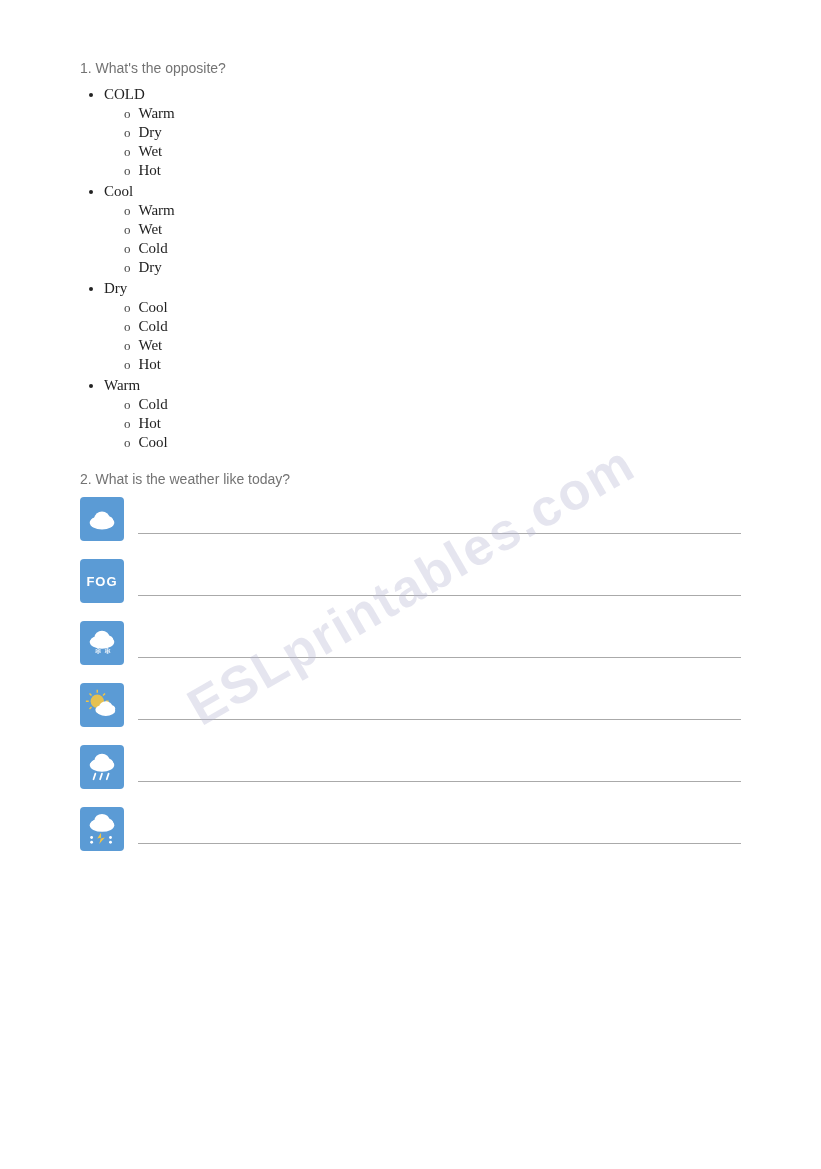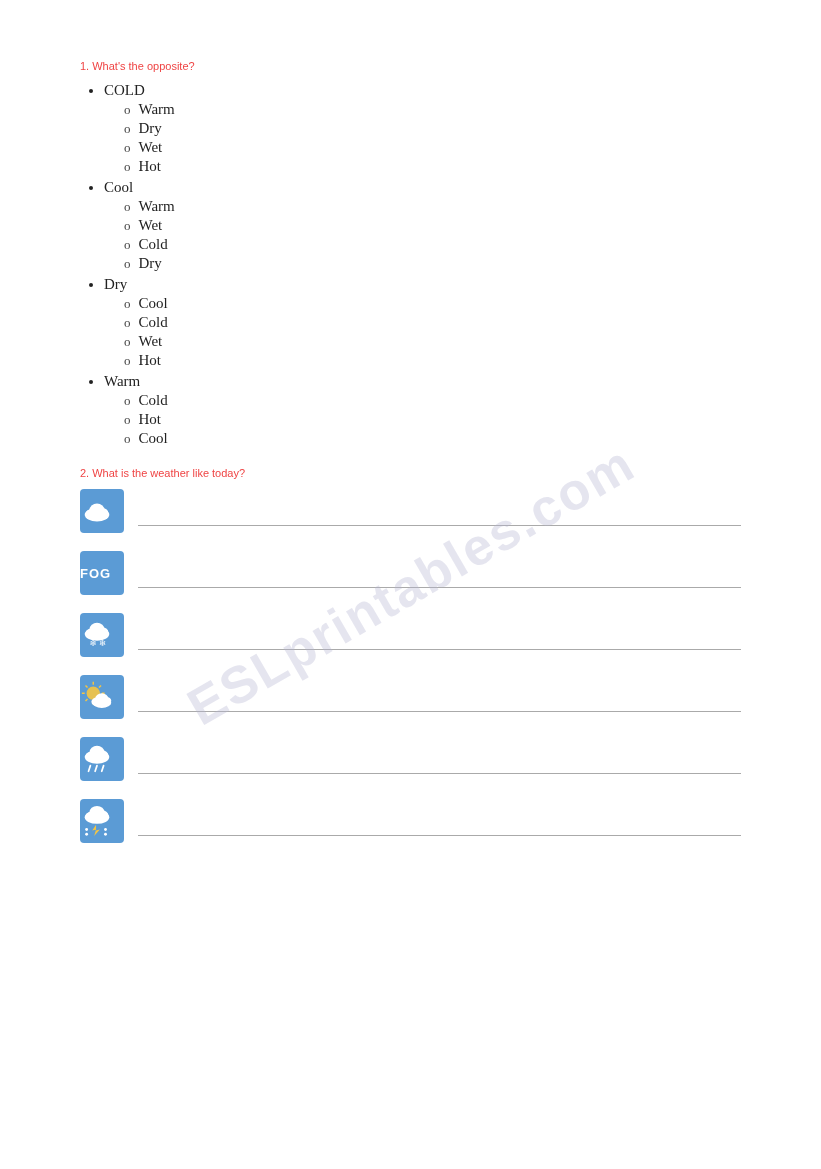--- a/index.html
+++ b/index.html
@@ -25,23 +25,23 @@
       transform: translate(-50%, -50%) rotate(-30deg);
       font-size: 52px;
       color: rgba(180, 180, 210, 0.35);
       font-weight: bold;
       pointer-events: none;
       white-space: nowrap;
       letter-spacing: 2px;
       z-index: 10;
     }
     .question {
-      font-size: 11px;
+      font-size: 14px;
       margin-bottom: 10px;
-      color: #ef4444;
+      color: #737373;
     }
     .main-list {
       list-style: disc;
       padding-left: 24px;
       margin-bottom: 10px;
     }
     .main-list > li {
       font-size: 15px;
       color: #222;
       margin-bottom: 4px;
@@ -74,21 +74,21 @@
       margin-bottom: 18px;
     }
     .weather-icon {
       width: 44px;
       height: 44px;
       border-radius: 4px;
       margin-right: 14px;
       flex-shrink: 0;
       display: flex;
       align-items: center;
-      justify-content: flex-start;
+      justify-content: center;
       background: #5b9bd5;
       overflow: hidden;
     }
     .weather-line {
       flex: 1;
       border-bottom: 1.5px solid #aaa;
       height: 30px;
     }
     
     .fog-text {

